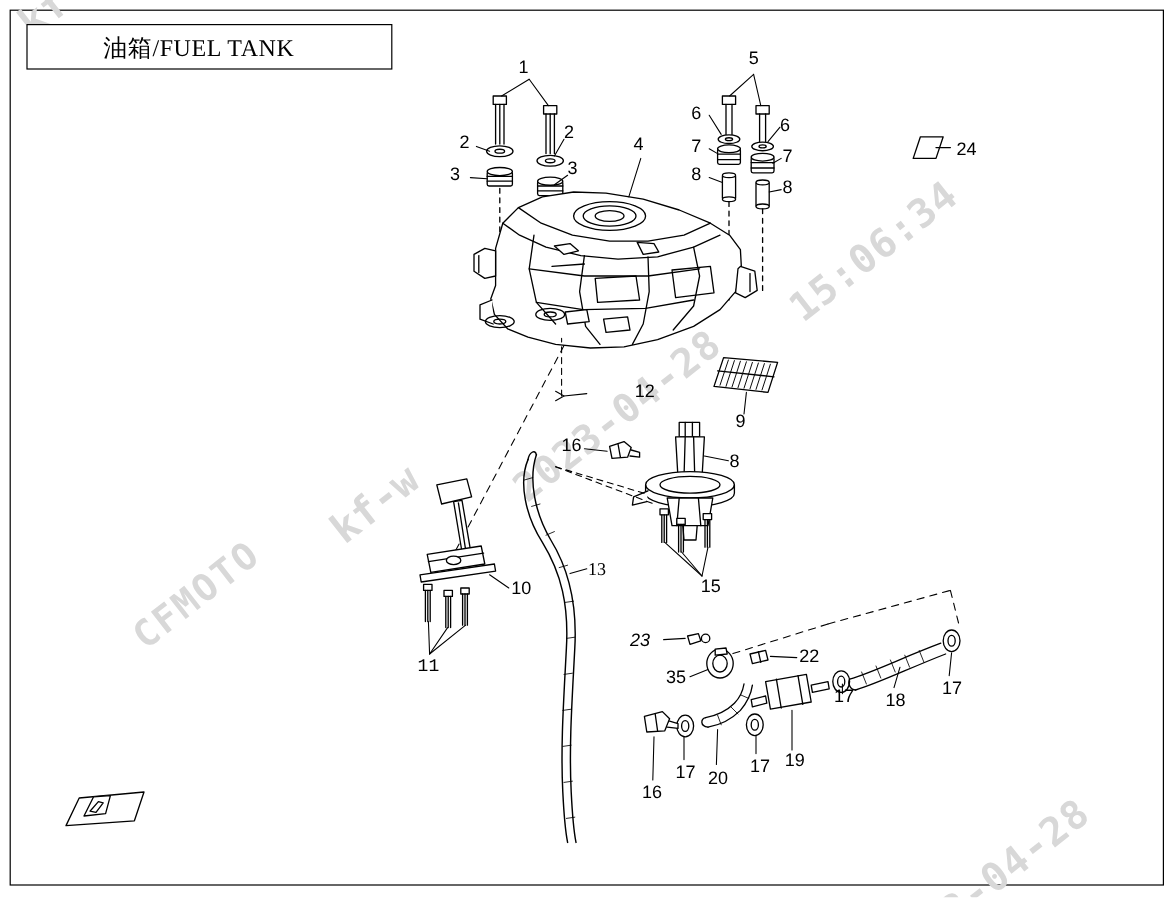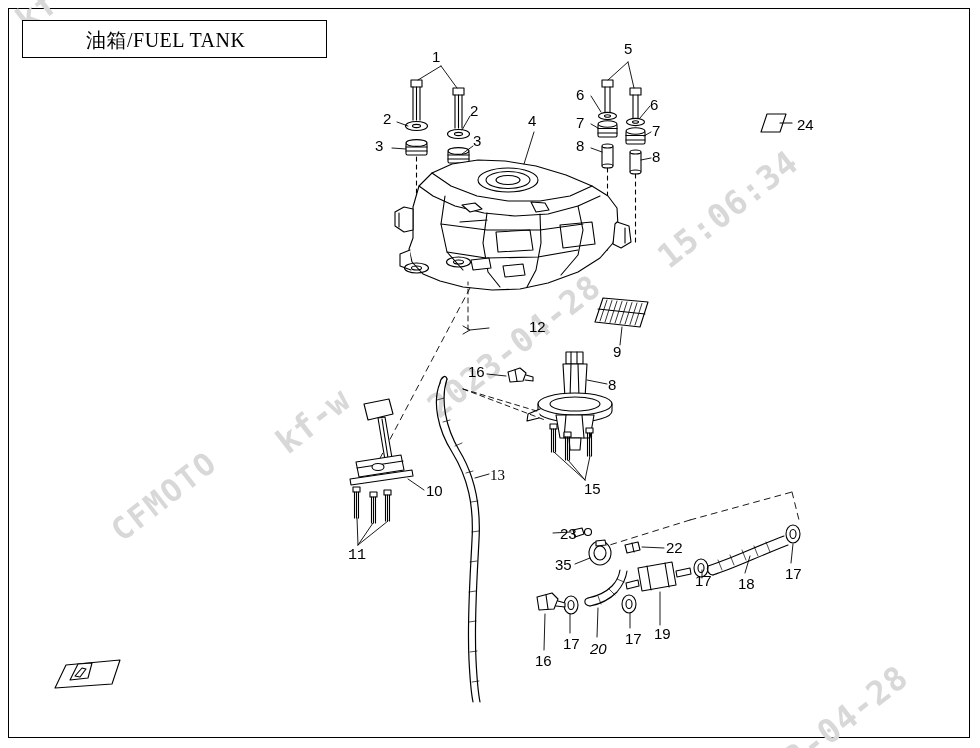--- a/index.html
+++ b/index.html
@@ -556,19 +556,19 @@
   <div class="lbl" style="left:608px; top:376px;">8</div>
   <div class="lbl" style="left:584px; top:480px;text-align:right;">15</div>
   <div class="lbl" style="left:468px; top:363px;">16</div>
   <div class="lbl" style="left:535px; top:652px;">16</div>
   <div class="lbl" style="left:785px; top:565px;">17</div>
   <div class="lbl" style="left:695px; top:572px;">17</div>
   <div class="lbl" style="left:625px; top:630px;">17</div>
   <div class="lbl" style="left:563px; top:635px;">17</div>
   <div class="lbl" style="left:738px; top:575px;">18</div>
   <div class="lbl" style="left:654px; top:625px;">19</div>
-  <div class="lbl" style="left:590px; top:640px;font-style:italic;">20</div>
+  <div class="lbl" style="left:590px; top:640px;">20</div>
   <div class="lbl" style="left:555px; top:556px;">35</div>
   <div class="lbl" style="left:666px; top:539px;">22</div>
-  <div class="lbl" style="left:560px; top:525px;">23</div>
+  <div class="lbl" style="left:525px; top:525px;font-style:italic;">23</div>
   <div class="lbl" style="left:797px; top:116px;">24</div>
 
 </div>
 
 </body></html>

